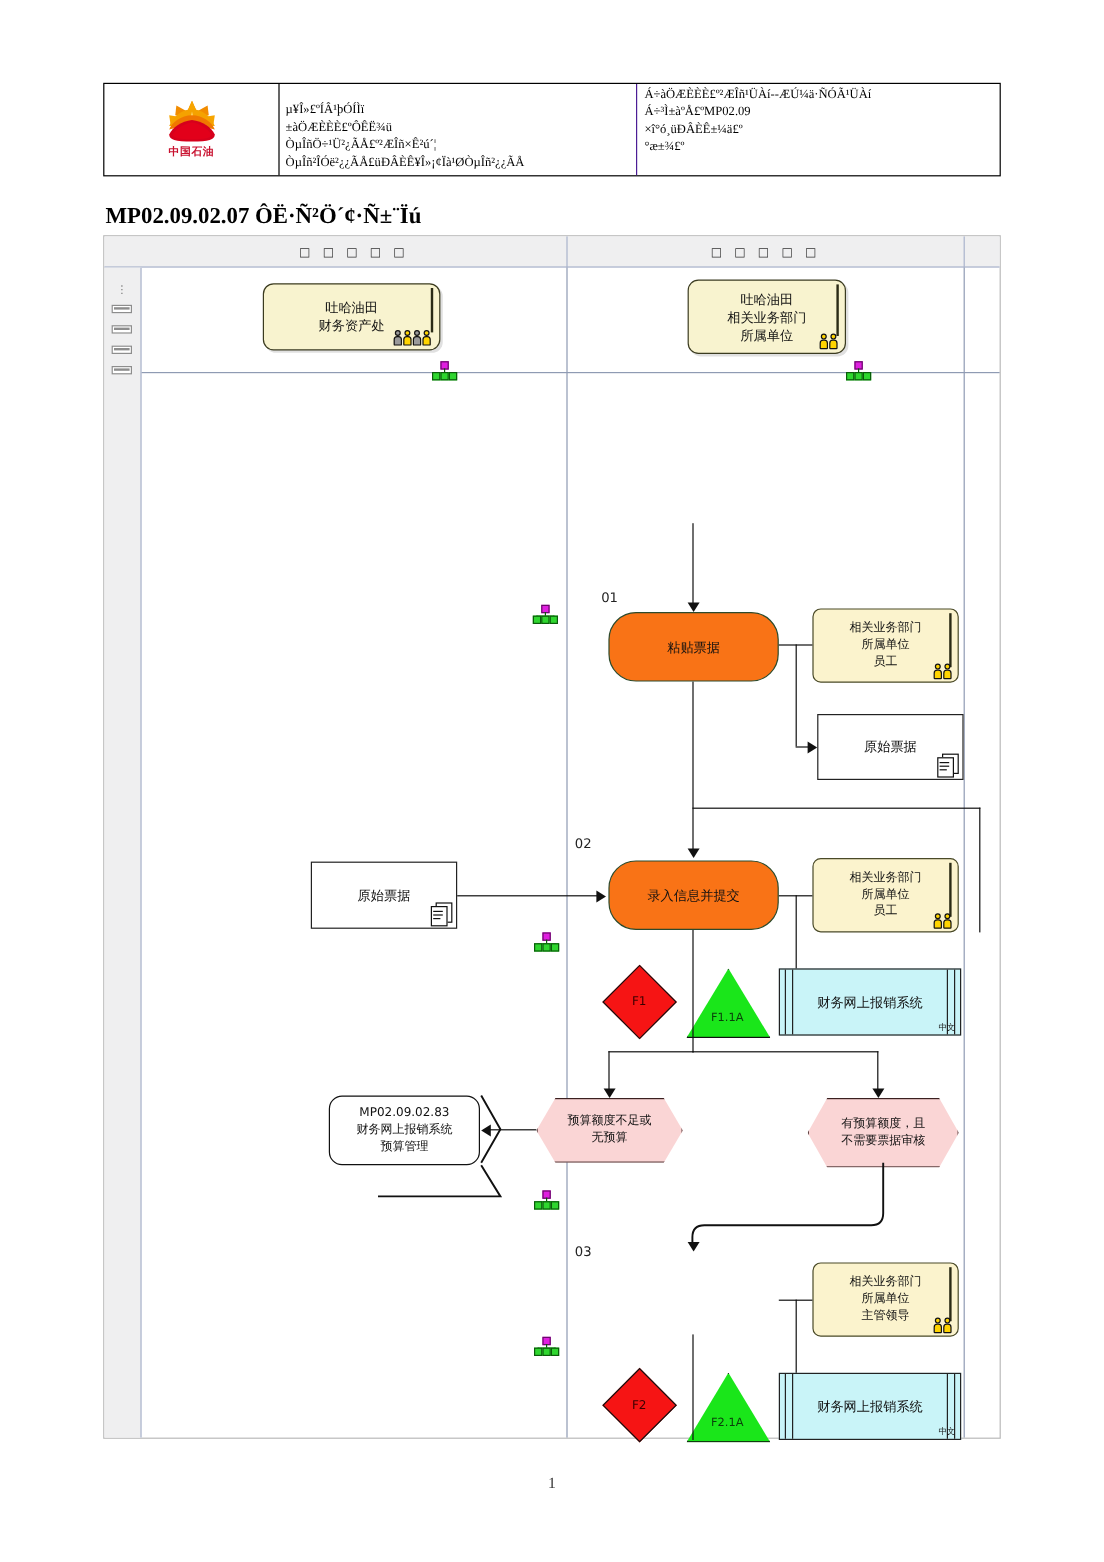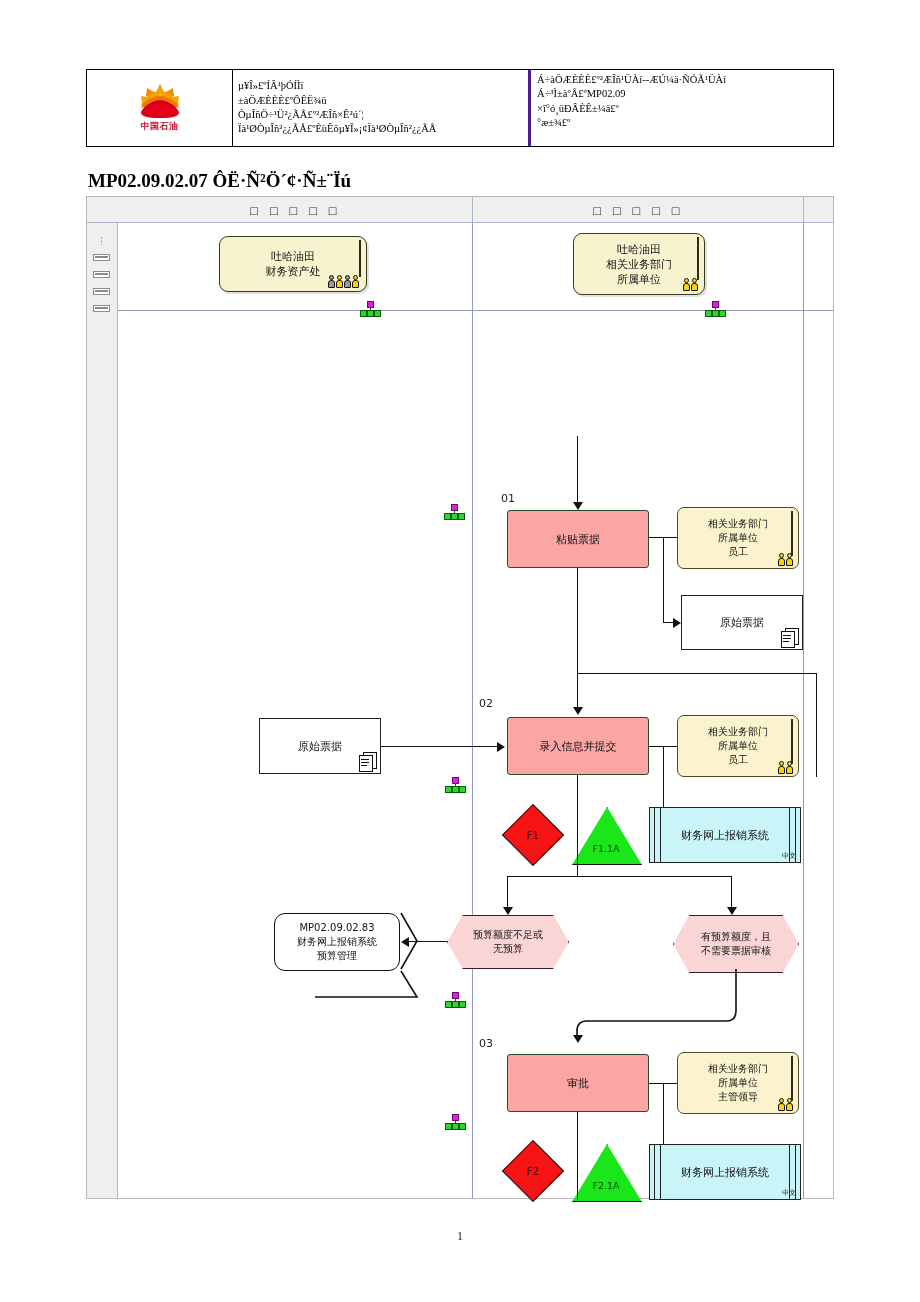--- a/index.html
+++ b/index.html
@@ -3,21 +3,21 @@
 <meta charset="utf-8">
 <style>
   html,body{margin:0;padding:0;background:#ffffff;}
   body{width:920px;height:1302px;position:relative;font-family:"Liberation Serif",serif;color:#000;}
   #page{position:absolute;left:0;top:0;width:920px;height:1302px;overflow:hidden;}
 
   
   .hdr-table{position:absolute;left:86px;top:69px;width:748px;height:78px;border:1px solid #000;box-sizing:border-box;display:flex;}
   .hdr-cell{box-sizing:border-box;display:flex;align-items:center;}
   .hdr-logo{width:146px;border-right:1px solid #000;justify-content:center;}
-  .hdr-mid{width:298px;border-right:3px solid #4c1d95;padding:3px 5px;align-items:center;}
+  .hdr-mid{width:298px;border-right:1px solid #4c1d95;padding:3px 5px;align-items:flex-end;}
   .hdr-right{flex:1;padding:3px 6px;align-items:flex-start;}
   .hdr-lines{font-family:"Liberation Serif",serif;font-size:10.5px;line-height:14.4px;letter-spacing:0px;white-space:nowrap;}
   .hdr-lines div{height:14.4px;}
 
   
   .logo-wrap{display:flex;flex-direction:column;align-items:center;justify-content:center;gap:1px;}
   .logo-mark{width:44px;height:36px;position:relative;}
   .logo-text{font-family:"DejaVu Sans",sans-serif;font-size:9px;font-weight:bold;color:#c8102e;letter-spacing:.5px;}
 
   
@@ -40,21 +40,21 @@
   .shape{position:absolute;box-sizing:border-box;display:flex;align-items:center;justify-content:center;text-align:center;}
   .shp-txt{font-family:"DejaVu Sans",sans-serif;font-size:11px;line-height:15px;color:#111;white-space:pre-line;}
   .shp-txt.sm{font-size:10px;line-height:14px;}
 
   .org-box{background:#f8f3cf;border:1.6px solid #3b3b20;border-radius:9px;box-shadow:2px 2px 0 rgba(0,0,0,.12);}
   .org-box .inner-bar{position:absolute;right:5px;top:3px;bottom:14px;width:2px;background:#2b2b16;}
 
   .role-box{background:#fbf3cd;border:1.4px solid #4a4a28;border-radius:7px;}
   .role-box .inner-bar{position:absolute;right:5px;top:3px;bottom:12px;width:2px;background:#2b2b16;}
 
-  .proc-box{background:#fca5a5;border:1.4px solid #2c4a2c;border-radius:3px;}
+  .proc-box{background:#f97316;border:1.4px solid #2c4a2c;border-radius:23px;}
 
   .hexo{background:#fad5d5;border:1.4px solid #3a2020;clip-path:polygon(13% 0,87% 0,100% 50%,87% 100%,13% 100%,0 50%);}
 
   .doc-box{background:#fff;border:1.3px solid #222;}
   .sys-box{background:#c9f4f8;border:1.3px solid #222;}
   .sys-box .rail{position:absolute;top:0;bottom:0;width:0;border-left:1.3px solid #222;}
   .sys-box .tag{position:absolute;right:4px;bottom:1px;font-family:"DejaVu Sans",sans-serif;font-size:7px;color:#111;}
 
   .offpage{background:#fff;border:1.5px solid #111;border-radius:11px;}
 
@@ -122,21 +122,21 @@
         </div>
         <div class="logo-text">中国石油</div>
       </div>
     </div>
 
     <div class="hdr-cell hdr-mid">
       <div class="hdr-lines">
         <div>µ¥Î»£ºÍÂ¹þÓÍÌï</div>
         <div>±àÖÆÈÈÈ£ºÔ­ÊË¾ü</div>
         <div>ÒµÎñÖ÷¹Ü²¿ÃÅ£º²ÆÎñ×Ê²ú´¦</div>
-        <div>Ïà¹ØÒµÎñ²¿¿ÃÅ£ºÈùÊôµ¥Î»¡¢Ïà¹ØÒµÎñ²¿¿ÃÅ</div>
+        <div>ÒµÎñ²ÎÓë²¿¿ÃÅ£üÐÂÈÊ¥Î»¡¢Ïà¹ØÒµÎñ²¿¿ÃÅ</div>
       </div>
     </div>
 
     <div class="hdr-cell hdr-right">
       <div class="hdr-lines">
         <div>Á÷àÖÆÈÈÈ£º²ÆÎñ¹ÜÀí--ÆÚ¼ä·ÑÓÃ¹ÜÀí</div>
         <div>Á÷³Ì±àºÅ£ºMP02.09</div>
         <div>×î°ó¸üÐÂÈÊ±¼ä£º</div>
         <div>°æ±¾£º</div>
       </div>
@@ -403,23 +403,20 @@
       <b style="left:8px;top:9px;"></b>
       <b style="left:15px;top:9px;"></b>
     </div>
 
     <svg style="position:absolute;left:400px;top:770px;width:320px;height:75px;overflow:visible;">
       <path d="M249,2 L249,44 Q249,54 239,54 L100,54 Q90,54 90,64 L90,72" fill="none" stroke="#111" stroke-width="1.6"></path>
     </svg>
     <div class="arr down" style="left:486px;top:838px;"></div>
 
     <div class="step-no" style="left:392px;top:840px;">03</div>
-    <div class="shape proc-box" style="left:420px;top:857px;width:142px;height:58px;">
-      <div class="shp-txt">审批</div>
-    </div>
 
     <div class="shape role-box" style="left:590px;top:855px;width:122px;height:62px;">
       <div class="inner-bar"></div>
       <div class="shp-txt sm">相关业务部门
 所属单位
 主管领导</div>
       <div class="people" style="right:5px;bottom:2px;">
         <div class="person p-y">
             <div class="h"></div>
             <div class="b"></div>

